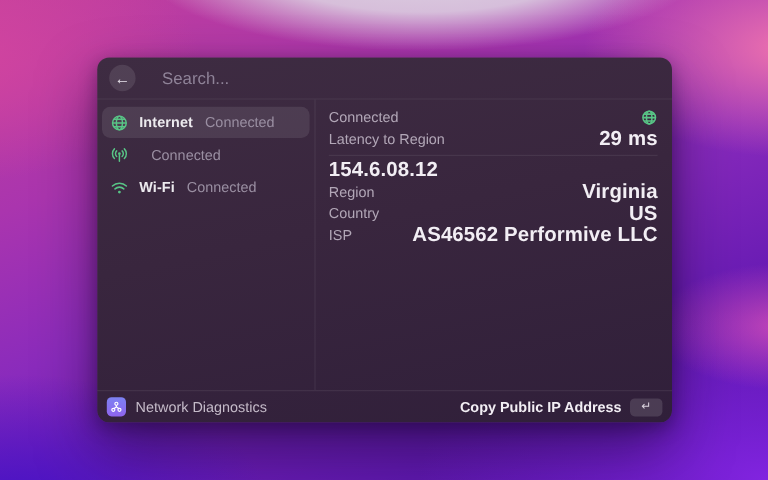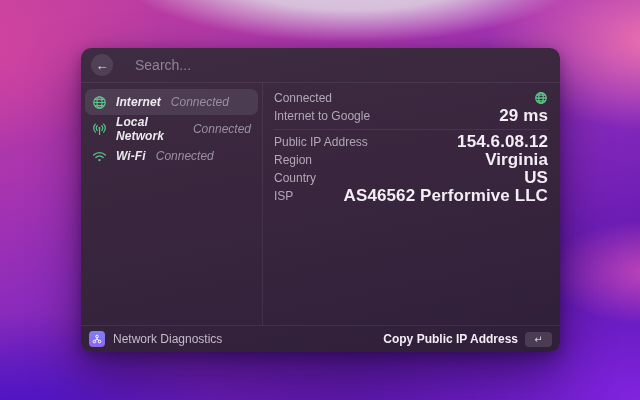--- a/index.html
+++ b/index.html
@@ -77,21 +77,20 @@
     box-sizing: border-box;
   }
   .side-row {
     height: 26px;
     border-radius: 7px;
     display: flex;
     align-items: center;
     padding: 0 7px;
     margin-bottom: 1px;
     cursor: pointer;
-    font-style: italic;
   }
   .side-row.selected { background: rgba(255,255,255,0.09); }
   .side-row .icn { width: 15px; height: 15px; flex: 0 0 15px; margin-right: 9px; display: flex; align-items: center; }
   .side-label { font-size: 12px; font-weight: 700; color: #eceaee; letter-spacing: 0.1px; }
   .side-status { font-size: 12px; color: #9a8fa2; margin-left: 10px; }
 
   .v-divider { width: 1px; flex: 0 0 1px; background: rgba(255,255,255,0.07); }
 
   .detail {
     flex: 1;
@@ -175,21 +174,20 @@
         <span class="icn">
           <svg viewBox="0 0 16 16" width="15" height="15" fill="none" stroke="#58c586" stroke-width="1.3" stroke-linecap="round">
             <circle cx="8" cy="6.5" r="1.2" fill="#58c586" stroke="none"></circle>
             <line x1="8" y1="8" x2="8" y2="13.2"></line>
             <path d="M5.6 9 a3.4 3.4 0 0 1 0 -5"></path>
             <path d="M10.4 4 a3.4 3.4 0 0 1 0 5"></path>
             <path d="M3.6 10.8 a6.1 6.1 0 0 1 0 -8.6"></path>
             <path d="M12.4 2.2 a6.1 6.1 0 0 1 0 8.6"></path>
           </svg>
         </span>
-        <span class="side-label">Local Network</span>
         <span class="side-status">Connected</span>
       </div>
 
       <div class="side-row">
         <span class="icn">
           <svg viewBox="0 0 16 16" width="15" height="15" fill="none" stroke="#58c586" stroke-width="1.4" stroke-linecap="round">
             <path d="M1.8 6.4 C5.2 3.1 10.8 3.1 14.2 6.4"></path>
             <path d="M4.1 9 C6.3 6.9 9.7 6.9 11.9 9"></path>
             <circle cx="8" cy="11.8" r="1.25" fill="#58c586" stroke="none"></circle>
           </svg>
@@ -212,28 +210,27 @@
             <circle cx="8" cy="8" r="6"></circle>
             <ellipse cx="8" cy="8" rx="2.6" ry="6"></ellipse>
             <line x1="2.2" y1="8" x2="13.8" y2="8"></line>
             <line x1="3.2" y1="4.7" x2="12.8" y2="4.7"></line>
             <line x1="3.2" y1="11.3" x2="12.8" y2="11.3"></line>
           </svg>
         </span>
       </div>
 
       <div class="d-row">
-        <span class="d-label">Internet to Google</span>
+        <span class="d-label">Latency to Region</span>
         <span class="d-value">29 ms</span>
       </div>
 
       <div class="d-divider"></div>
 
       <div class="d-row">
-        <span class="d-label">Public IP Address</span>
         <span class="d-value">154.6.08.12</span>
       </div>
       <div class="d-row">
         <span class="d-label">Region</span>
         <span class="d-value">Virginia</span>
       </div>
       <div class="d-row">
         <span class="d-label">Country</span>
         <span class="d-value">US</span>
       </div>

